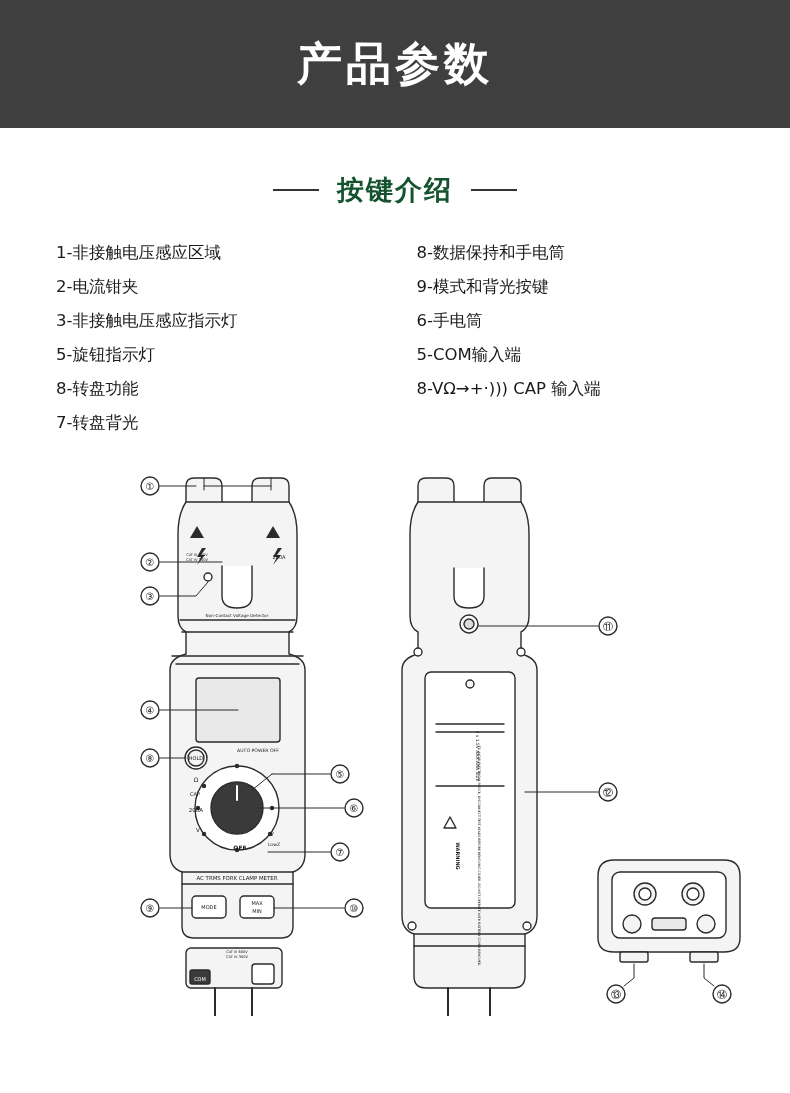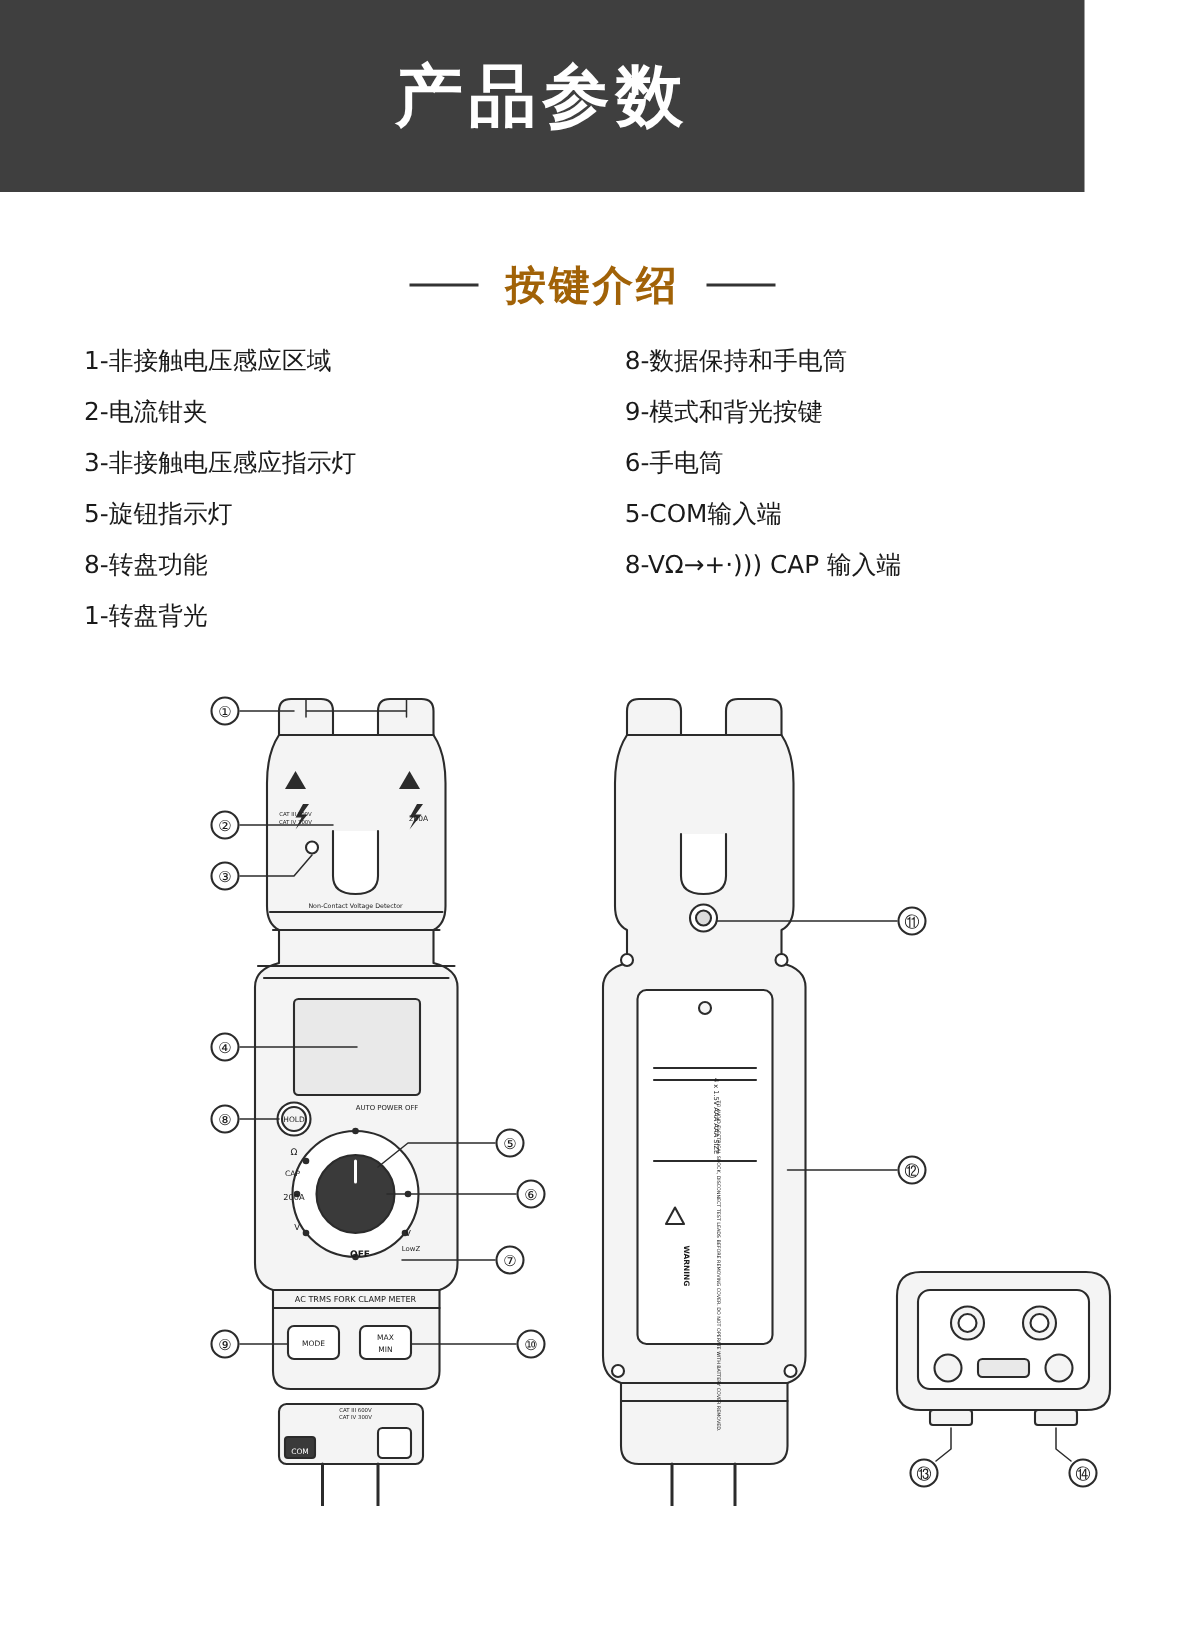--- a/index.html
+++ b/index.html
@@ -11,21 +11,21 @@
     width: 790px;
     height: 1093px;
     position: relative;
     font-family: "Liberation Sans", sans-serif;
     color: #1a1a1a;
     overflow: hidden;
   }
 
   
   .banner {
-    width: 723px;
+    width: 790px;
     height: 128px;
     background: #3f3f3f;
     display: flex;
     align-items: center;
     justify-content: center;
   }
   .banner-title {
     color: #ffffff;
     font-size: 45px;
     font-weight: bold;
@@ -43,27 +43,27 @@
   }
   .rule {
     width: 46px;
     height: 2px;
     background: #333;
   }
   .section-title {
     font-size: 27px;
     font-weight: bold;
     letter-spacing: 2px;
-    color: #a16207;
+    color: #14532d;
     font-family: "DejaVu Sans", sans-serif;
   }
 
   
   .legend {
-    margin-top: 16px;
+    margin-top: 28px;
     padding: 0 56px;
     display: flex;
     gap: 3px;
   }
   .legend-col {
     width: 50%;
   }
   .legend-col.right { padding-left: 20px; }
   .legend-item {
     font-size: 16.5px;
@@ -100,21 +100,21 @@
   <span class="rule"></span>
 </div>
 
 <div class="legend">
   <div class="legend-col left">
     <div class="legend-item">1-非接触电压感应区域</div>
     <div class="legend-item">2-电流钳夹</div>
     <div class="legend-item">3-非接触电压感应指示灯</div>
     <div class="legend-item">5-旋钮指示灯</div>
     <div class="legend-item">8-转盘功能</div>
-    <div class="legend-item">1-转盘背光</div>
+    <div class="legend-item">7-转盘背光</div>
   </div>
   <div class="legend-col right">
     <div class="legend-item">8-数据保持和手电筒</div>
     <div class="legend-item">9-模式和背光按键</div>
     <div class="legend-item">6-手电筒</div>
     <div class="legend-item">5-COM输入端</div>
     <div class="legend-item">8-VΩ→+·))) CAP 输入端</div>
   </div>
 </div>
 

